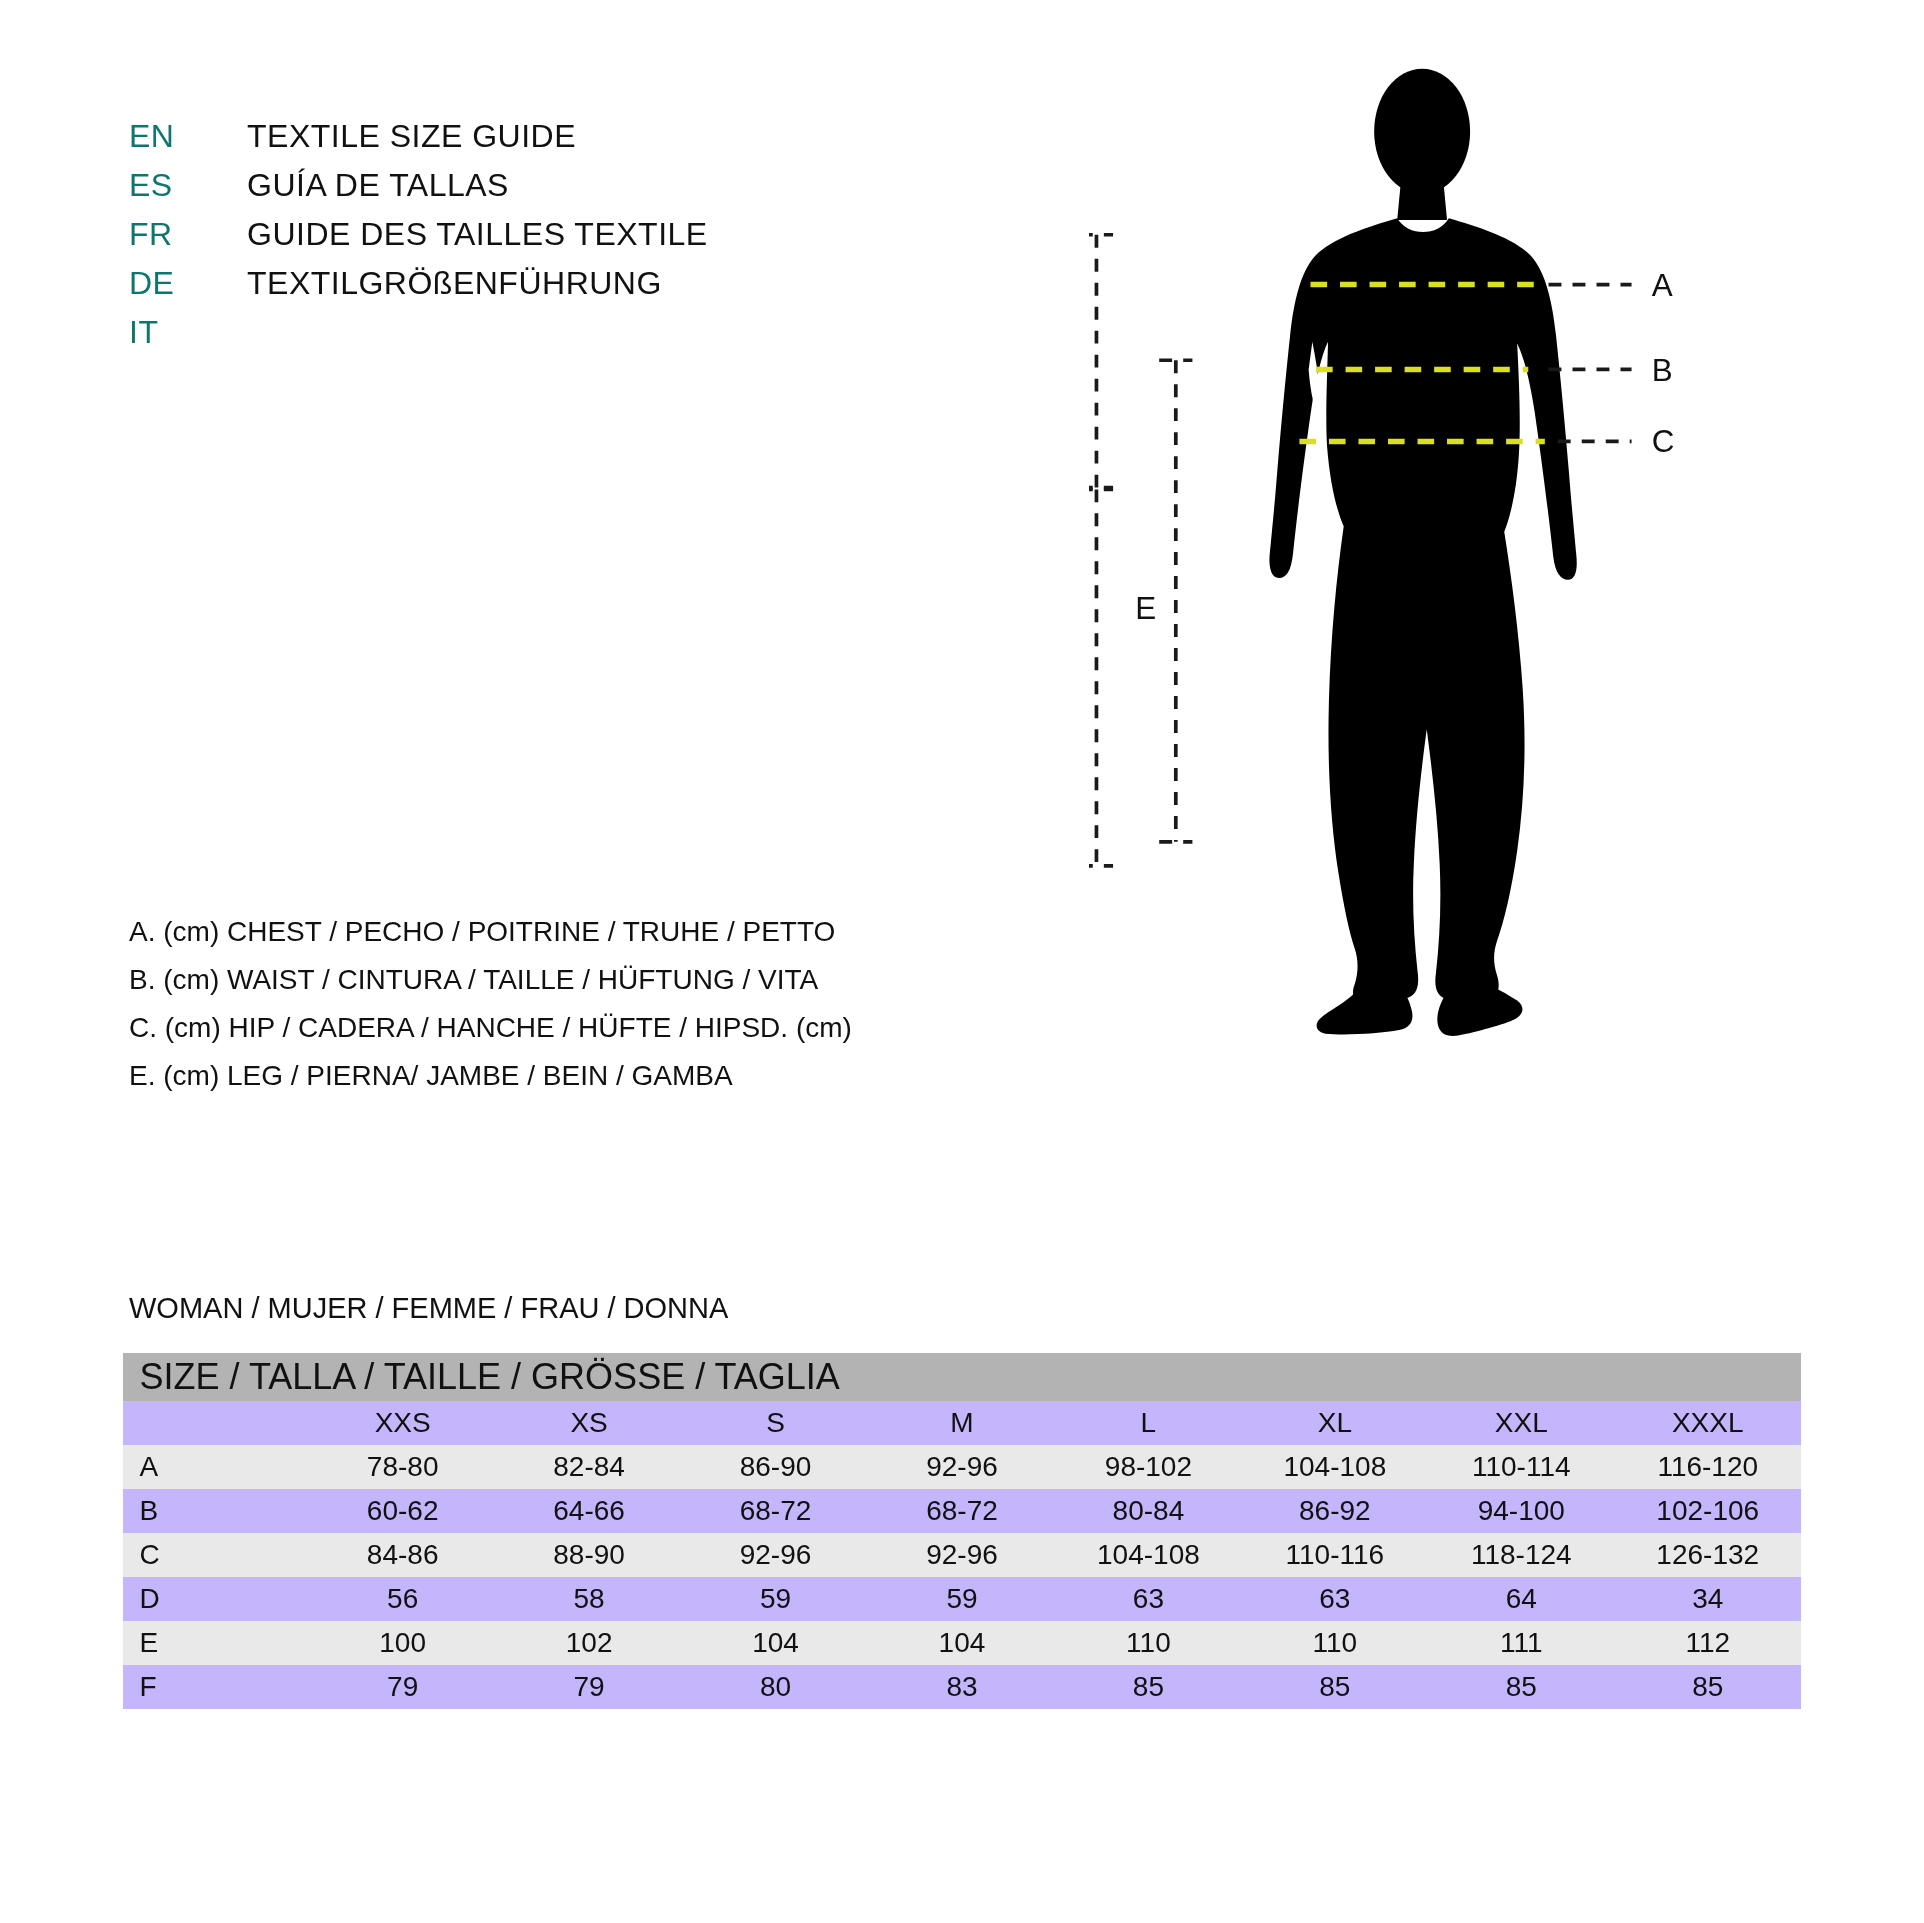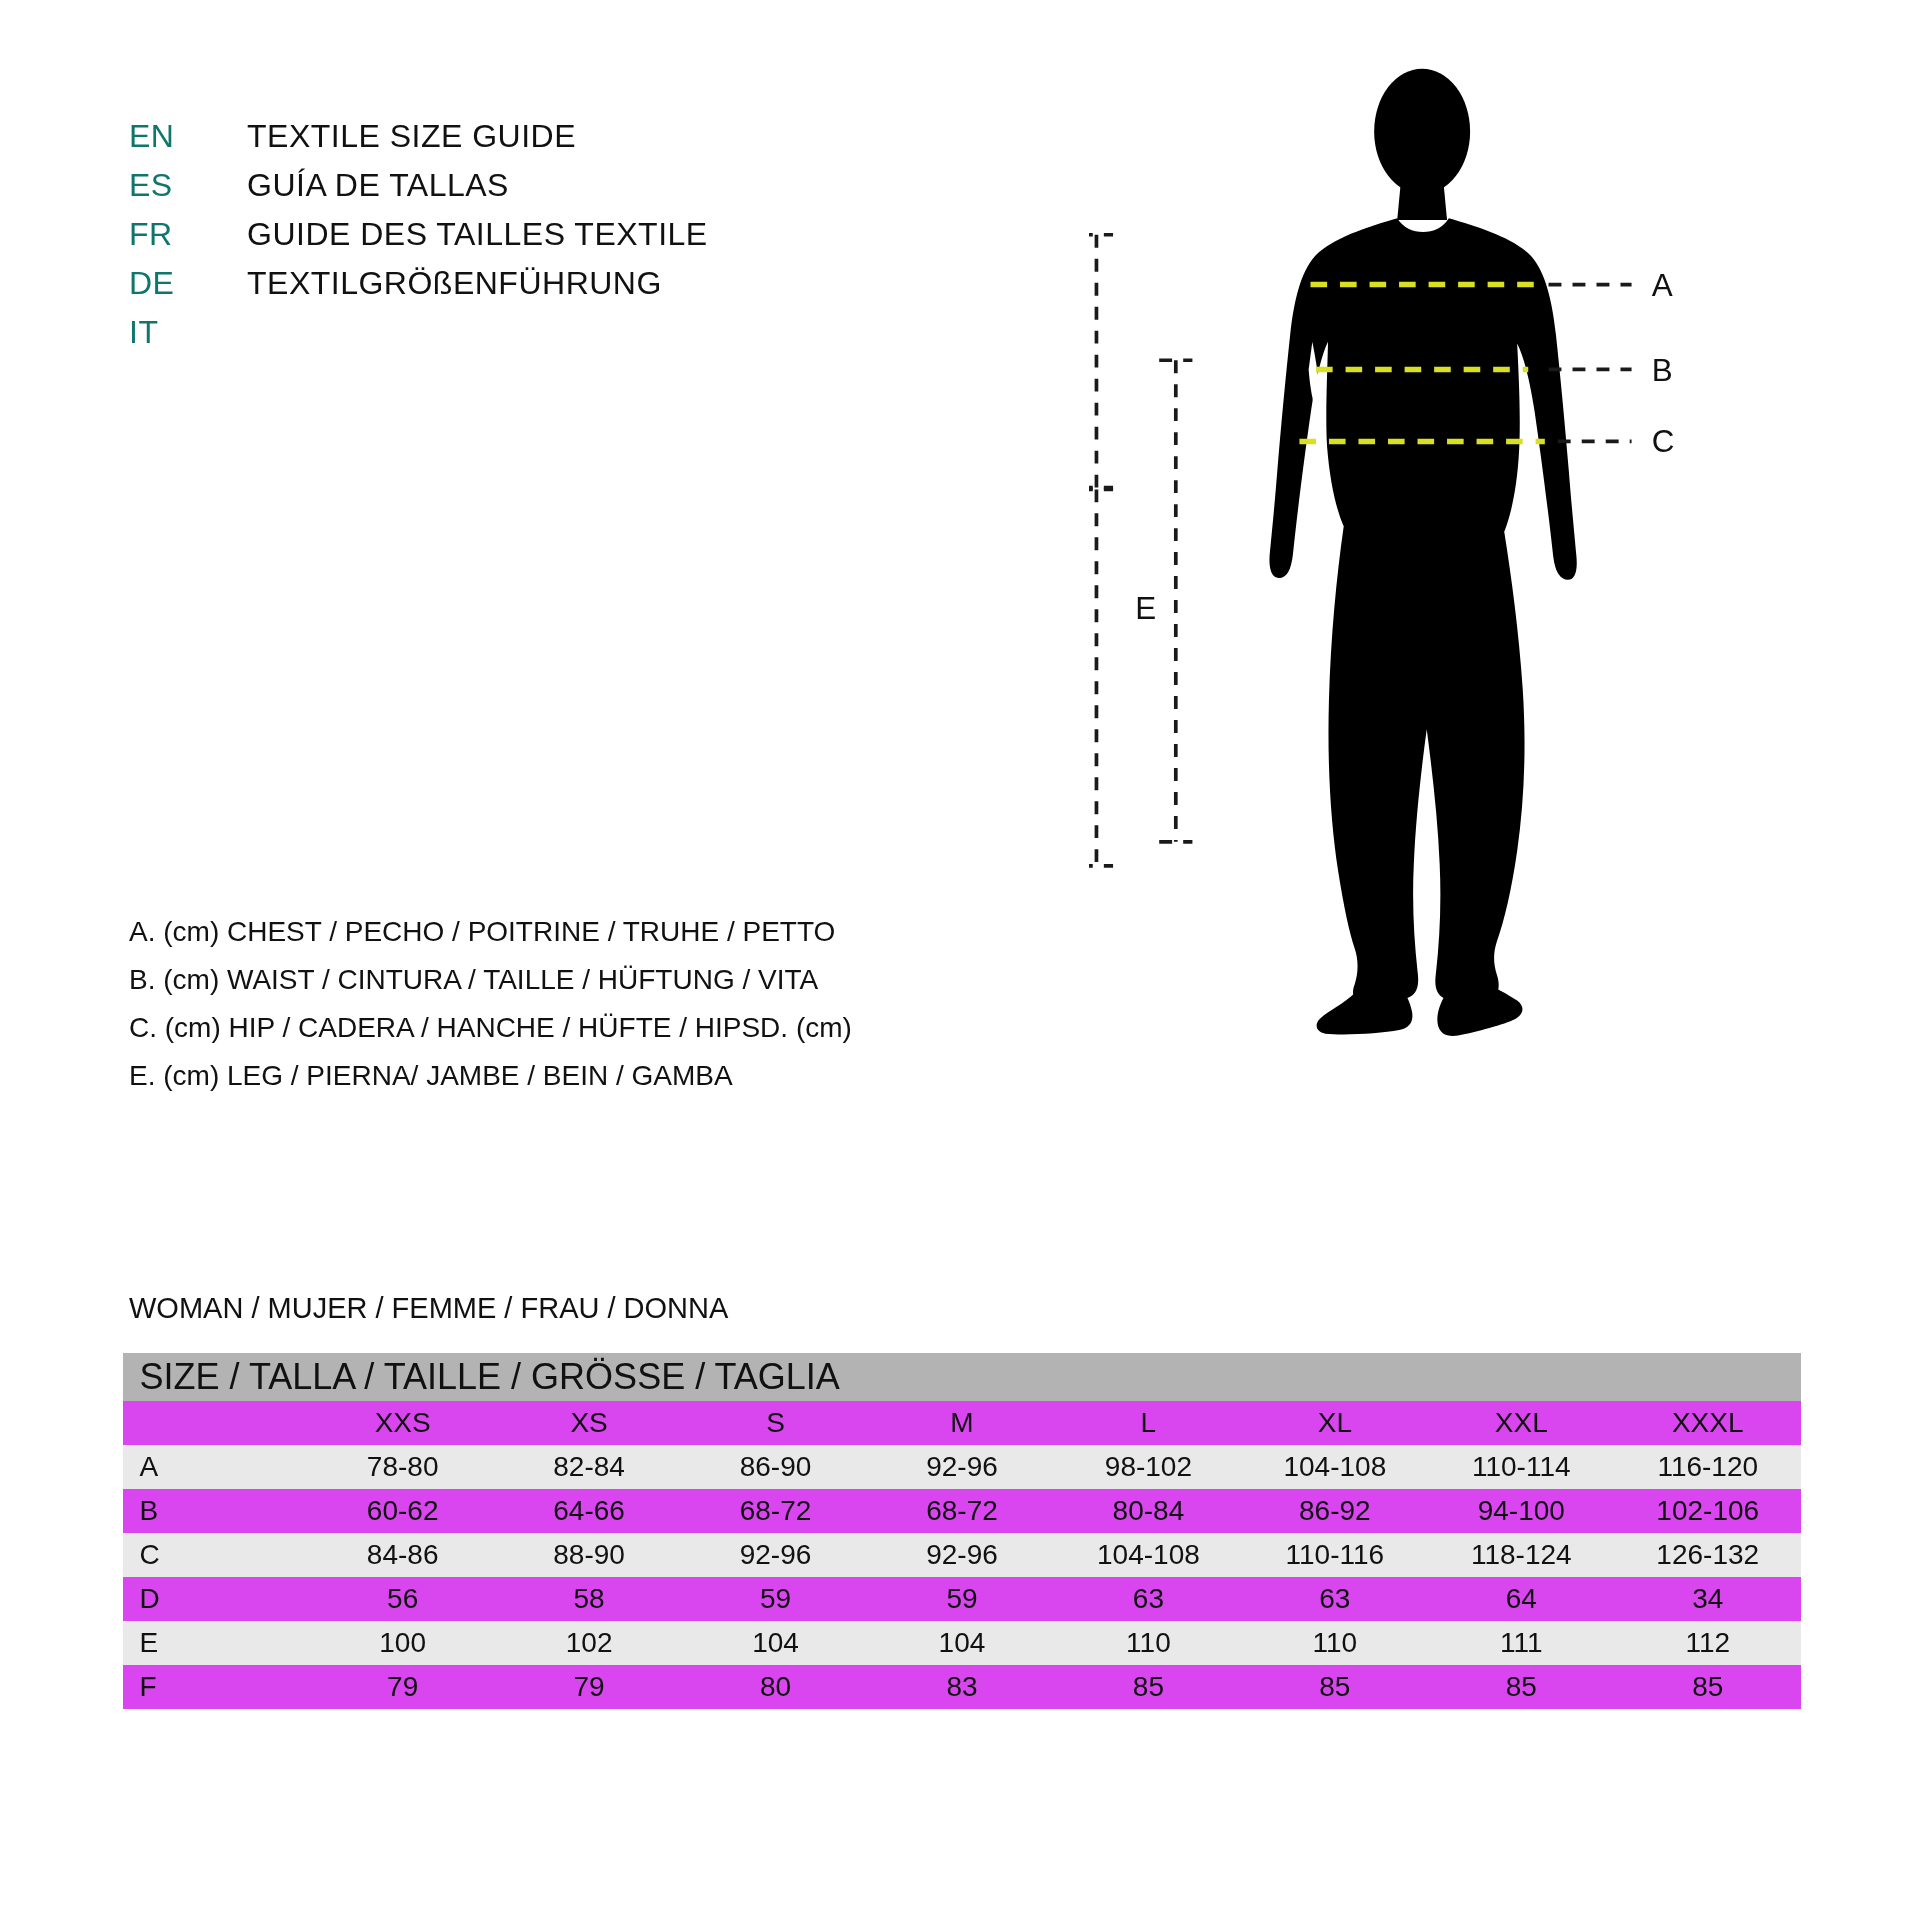--- a/index.html
+++ b/index.html
@@ -88,21 +88,21 @@
   }
   #size-table .col-label {
     width: 92px;
     text-align: left;
     padding-left: 16.6px;
   }
   #size-table .row-shade td {
     background: #e9e9e9;
   }
   #size-table .row-plain td {
-    background: #d946ef;
+    background: #c4b5fd;
   }
 
   
   #figure-area {
     position: absolute;
     left: 1089px;
     top: 65px;
     width: 729px;
     height: 1144px;
   }

